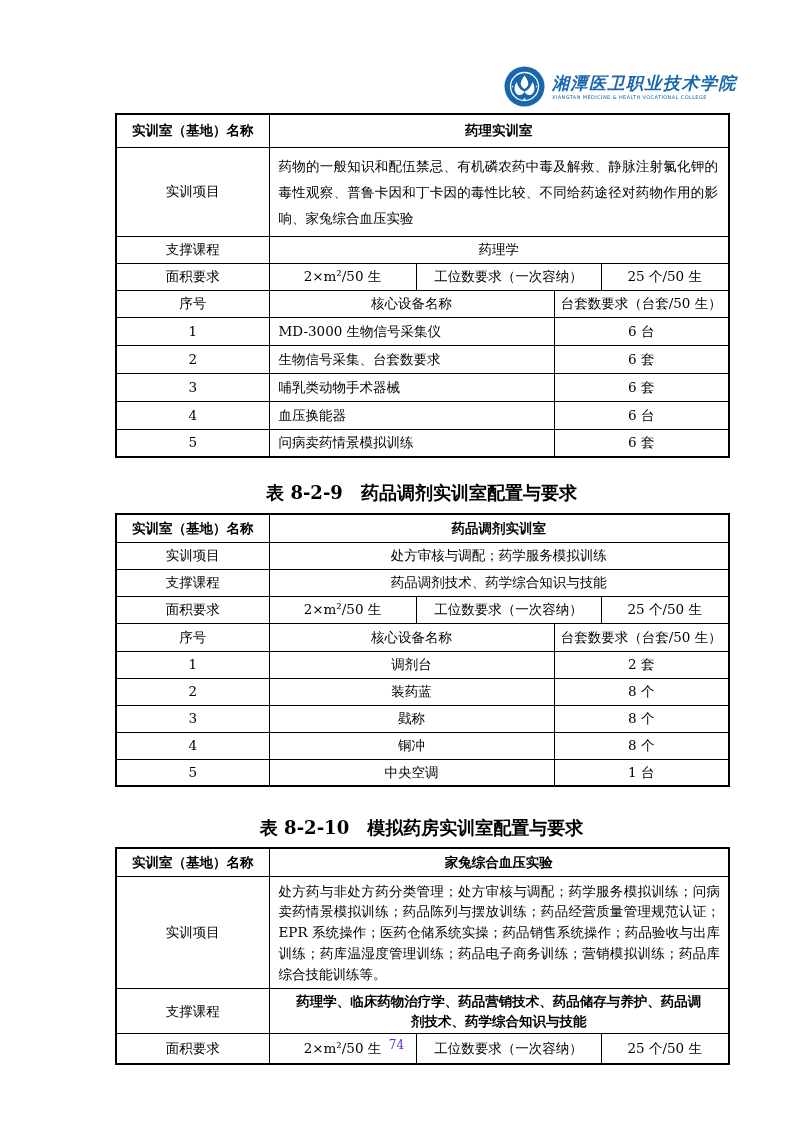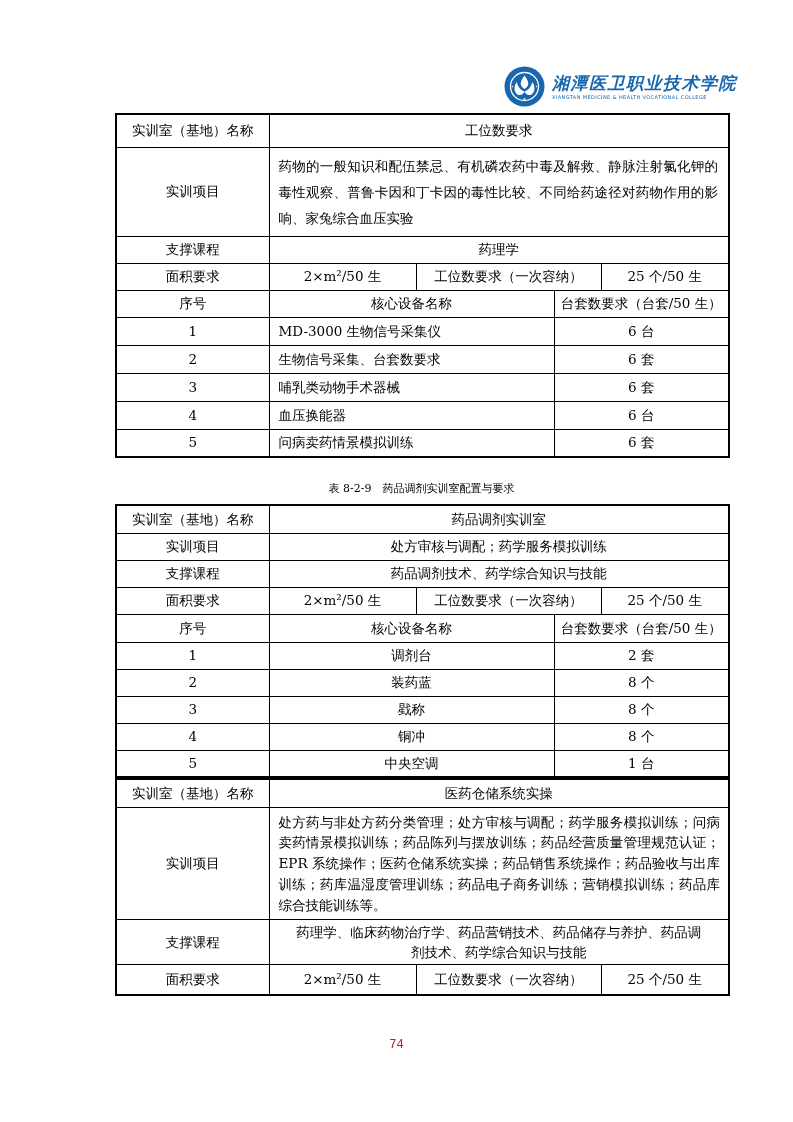--- a/index.html
+++ b/index.html
@@ -23,39 +23,39 @@
   
   .content{position:absolute;left:115px;top:113px;width:613px;}
   table.cfg{
     width:613px;border-collapse:collapse;table-layout:fixed;
     border:2px solid #000;
   }
   table.cfg td{
     border:1px solid #000;text-align:center;vertical-align:middle;
     font-size:13.5px;line-height:17px;padding:1px 3px;overflow:hidden;
   }
-  .b{font-weight:normal;}
+  .b{font-weight:bold;}
   .lft{text-align:left !important;padding-left:9px !important;margin-left:44px;}
   .proj1{
     text-align:justify !important;line-height:26px !important;
     padding:5px 10px 5px 9px !important;
   }
   .proj3{
     text-align:justify !important;line-height:20.8px !important;
     padding:4px 8px 4px 9px !important;
   }
-  .crs3{line-height:20px !important;padding:2px 26px !important;}
+  .crs3{line-height:20px !important;padding:2px 26px !important;font-weight:bold;}
   .tbl-title{
-    width:613px;text-align:center;font-weight:normal;font-size:11px;
+    width:613px;text-align:center;font-weight:bold;font-size:18px;
   }
   .tt2{margin:23px 0 8px 0;}
   .tt3{margin:29px 0 7px 0;}
   .pageno{
     position:absolute;top:1038px;left:0;width:793px;text-align:center;
-    font-size:12px;color:#b91c1c;font-family:Liberation Mono, monospace;
+    font-size:12px;color:#6d28d9;
   }
 </style>
 </head>
 <body>
 
 <div class="sheet">
 
   <div class="logo">
     <svg class="logo-badge" viewBox="0 0 41 41">
       <circle cx="20.5" cy="20.5" r="20" fill="#1766ae"></circle>
@@ -79,21 +79,21 @@
       <colgroup>
           <col style="width:153px">
           <col style="width:147px">
           <col style="width:138px">
           <col style="width:47px">
           <col style="width:128px">
         </colgroup>
       <tbody>
           <tr style="height:33px">
         <td class="b">实训室（基地）名称</td>
-        <td class="b" colspan="4">工位数要求</td>
+        <td class="b" colspan="4">药理实训室</td>
       </tr>
       <tr style="height:78px">
         <td>实训项目</td>
         <td class="proj1" colspan="4">药物的一般知识和配伍禁忌、有机磷农药中毒及解救、静脉注射氯化钾的毒性观察、普鲁卡因和丁卡因的毒性比较、不同给药途径对药物作用的影响、家兔综合血压实验</td>
       </tr>
       <tr style="height:27px">
         <td>支撑课程</td>
         <td colspan="4">药理学</td>
       </tr>
       <tr style="height:27px">
@@ -190,33 +190,34 @@
         <td colspan="2">8 个</td>
       </tr>
       <tr style="height:27px">
         <td>5</td>
         <td colspan="2">中央空调</td>
         <td colspan="2">1 台</td>
       </tr>
     </tbody>
       </table>
 
+    <div class="tbl-title tt3">表 8-2-10　模拟药房实训室配置与要求</div>
 
     <table class="cfg">
       <colgroup>
           <col style="width:153px">
           <col style="width:147px">
           <col style="width:138px">
           <col style="width:47px">
           <col style="width:128px">
         </colgroup>
       <tbody>
           <tr style="height:28px">
         <td class="b">实训室（基地）名称</td>
-        <td class="b" colspan="4">医药仓储系统实操</td>
+        <td class="b" colspan="4">家兔综合血压实验</td>
       </tr>
       <tr style="height:104px">
         <td>实训项目</td>
         <td class="proj3" colspan="4">处方药与非处方药分类管理；处方审核与调配；药学服务模拟训练；问病卖药情景模拟训练；药品陈列与摆放训练；药品经营质量管理规范认证；EPR 系统操作；医药仓储系统实操；药品销售系统操作；药品验收与出库训练；药库温湿度管理训练；药品电子商务训练；营销模拟训练；药品库综合技能训练等。</td>
       </tr>
       <tr style="height:43px">
         <td>支撑课程</td>
         <td class="crs3" colspan="4">药理学、临床药物治疗学、药品营销技术、药品储存与养护、药品调剂技术、药学综合知识与技能</td>
       </tr>
       <tr style="height:30px">

